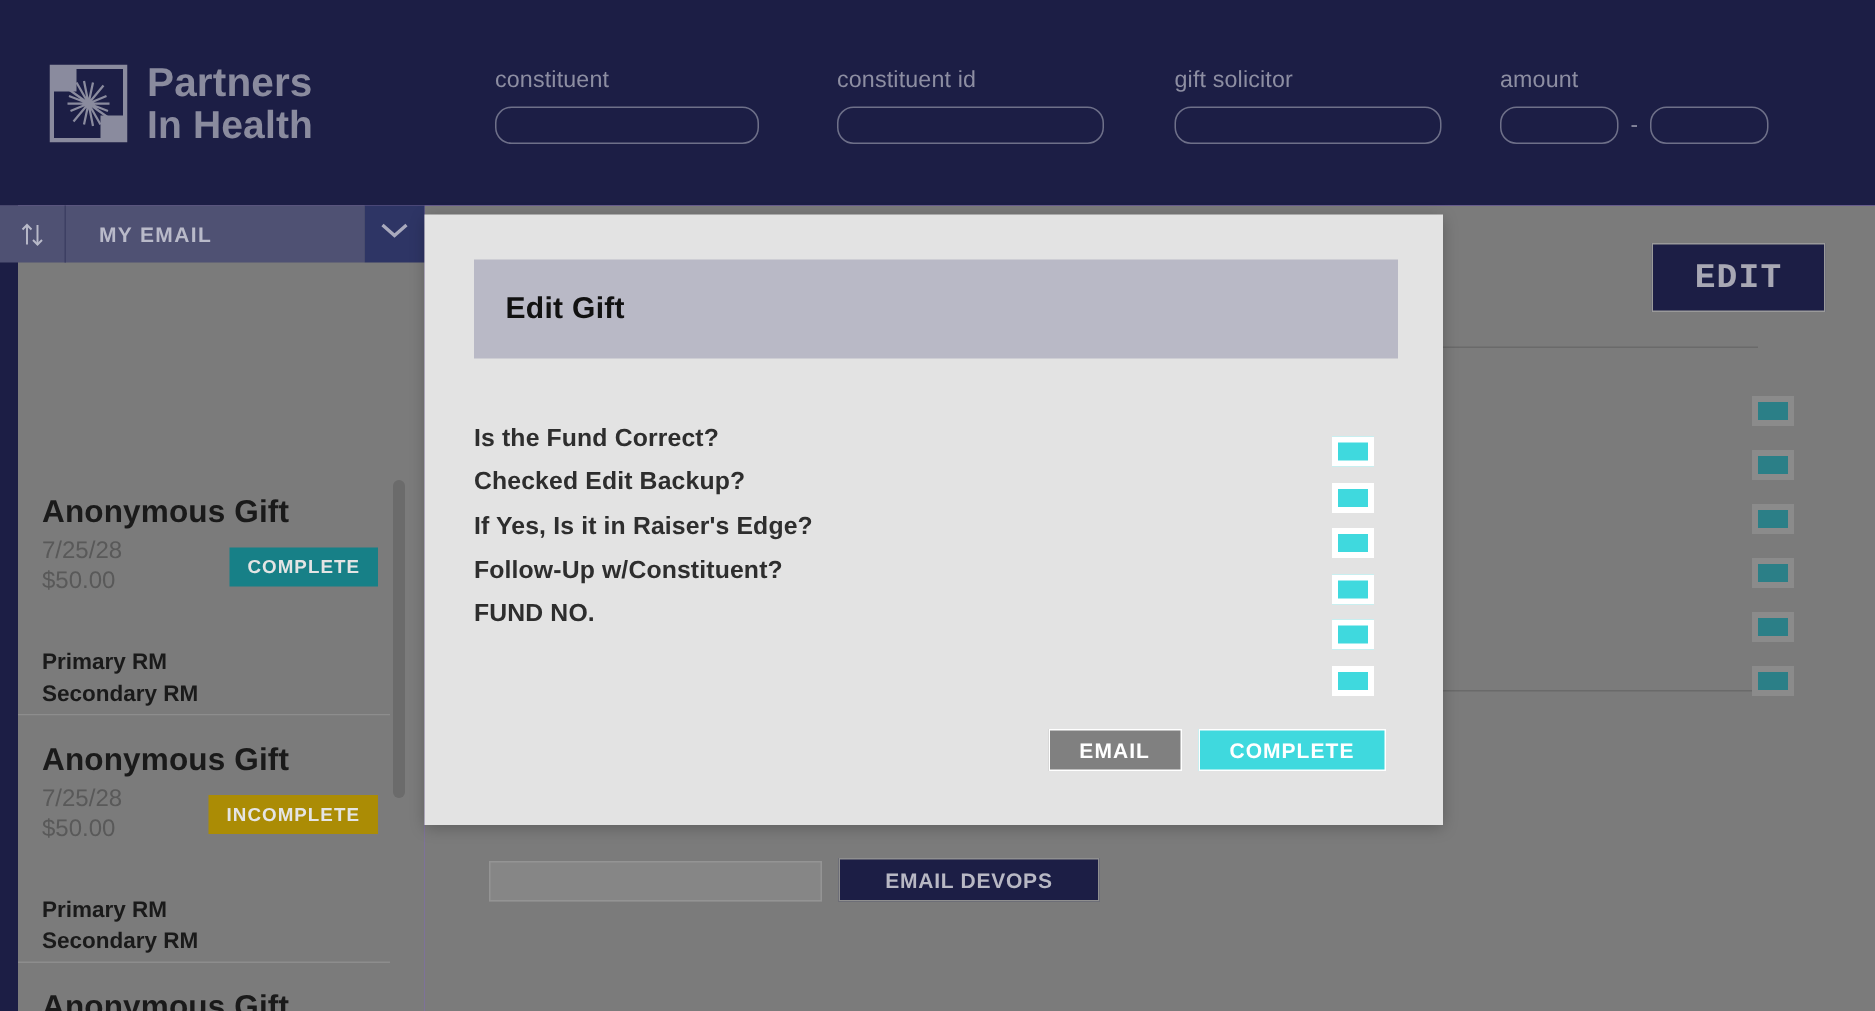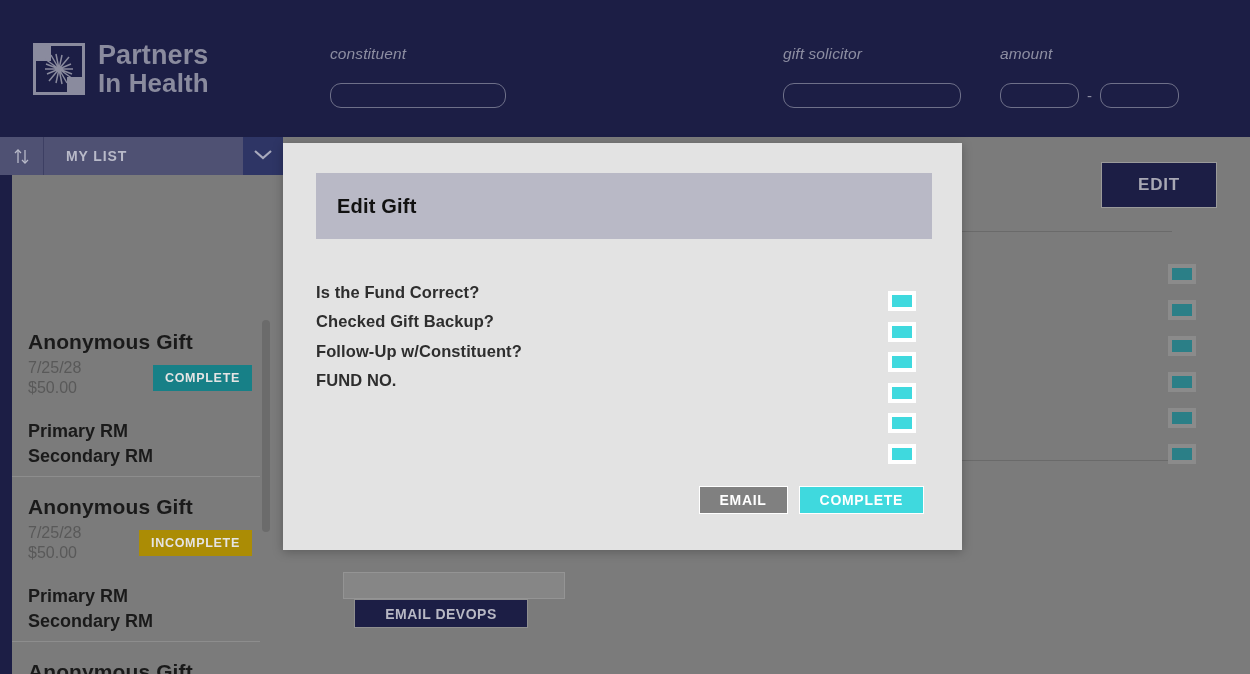--- a/index.html
+++ b/index.html
@@ -45,23 +45,22 @@
 
   
   .filter {
     position: absolute;
     top: 45px;
   }
   .filter-label {
     color: #8d8ea2;
     font-size: 15.5px;
     display: block;
-    margin-bottom: 20px;
+    margin-bottom: 8px;
     letter-spacing: .1px;
-    font-style: italic;
   }
   .filter-input {
     display: block;
     height: 25px;
     border: 1px solid #6e7089;
     border-radius: 11px;
     background: #1c1e45;
     color: #d8d9e4;
     font-family: "Liberation Sans", sans-serif;
     font-size: 13px;
@@ -142,22 +141,22 @@
     right: 8px; top: 53px;
     padding: 6px 12px;
     font-size: 12.5px; font-weight: bold;
     letter-spacing: .7px;
     color: #e4e4e4;
     cursor: pointer;
   }
   .badge-complete { background: #178087; }
   .badge-incomplete { background: #ab8c05; }
   .card-rm {
-    margin-top: 20px;
-    font-size: 18px; font-weight: bold; color: #1a1a1a;
+    margin-top: 33px;
+    font-size: 15px; font-weight: bold; color: #1a1a1a;
     line-height: 1.38;
   }
 
   .sb-track {
     position: absolute; right: 13px; top: 0;
     width: 8px; height: 499px;
     background: transparent;
     z-index: 6;
   }
   .sb-thumb {
@@ -174,43 +173,44 @@
     position: absolute; left: 283px; top: 137px;
     width: 967px; height: 537px;
     background: #7b7b7b;
   }
   .edit-btn {
     position: absolute; right: 33px; top: 25px;
     width: 116px; height: 46px;
     background: #1c1e45;
     border: 1px solid #9a9a9a;
     color: #a8a8b4;
-    font-size: 17px; font-weight: bold;
+    font-size: 23px; font-weight: bold;
     letter-spacing: .8px;
     display: flex; align-items: center; justify-content: center;
     cursor: pointer;
+    font-family: Liberation Mono, monospace;
   }
   .divider {
     position: absolute; left: 12px;
     width: 877px; height: 1px;
     background: #6a6a6a;
   }
   .bg-checks {
     position: absolute; right: 54px; top: 127px;
     display: flex; flex-direction: column; gap: 16px;
   }
   .bg-check {
     width: 28px; height: 20px;
     background: #2b7f87;
     border: 4px solid #8b8b8b;
     cursor: pointer;
   }
   .email-row {
-    position: absolute; left: 60px; top: 435px;
-    display: flex; align-items: flex-start; flex-direction: column;
+    position: absolute; left: 43px; top: 435px;
+    display: flex; align-items: flex-end;
   }
   .email-input {
     width: 222px; height: 27px;
     background: #868686;
     border: 1px solid #949494;
     font-family: "Liberation Sans", sans-serif;
     font-size: 13px;
     color: #e0e0e0;
     padding: 0 8px;
     outline: none;
@@ -323,20 +323,24 @@
           <span class="l1">Partners</span>
           <span class="l2">In Health</span>
         </div>
       </div>
 
       <div class="filter" style="left:330px;">
         <span class="filter-label">constituent</span>
         <input class="filter-input" style="width: 176px;" type="text" value="" placeholder="">
       </div>
 
+      <div class="filter" style="left:558px;">
+        <span class="filter-label">constituent id</span>
+        <input class="filter-input" style="width: 178px;" type="text" value="" placeholder="">
+      </div>
 
       <div class="filter" style="left:783px;">
         <span class="filter-label">gift solicitor</span>
         <input class="filter-input" style="width: 178px;" type="text" value="" placeholder="">
       </div>
 
       <div class="filter" style="left:1000px;">
         <span class="filter-label">amount</span>
         <div class="filter-amount-row">
           <input class="filter-input" style="width: 79px;" type="text" value="">
@@ -410,42 +414,45 @@
         <svg width="19" height="19" viewBox="0 0 19 19">
           <g stroke="#b9bac9" stroke-width="1.3" fill="none">
             <path d="M6 16 L6 3"></path>
               <path d="M3 6 L6 3 L9 6"></path>
             <path d="M13 3 L13 16"></path>
               <path d="M10 13 L13 16 L16 13"></path>
           </g>
         </svg>
       </span>
     </div>
-    <div class="listbar-title">MY LIST</div>
+    <div class="listbar-title">MY EMAIL</div>
     <div class="listbar-caret">
       <span>
         <svg width="20" height="13" viewBox="0 0 20 13">
           <path d="M2 3 L10 10 L18 3" stroke="#a9aabd" stroke-width="2.2" fill="none"></path>
         </svg>
       </span>
     </div>
   </div>
 
   <div class="modal">
     <div class="modal-header">
       <span class="modal-title">Edit Gift</span>
     </div>
 
     <div class="modal-body">
       <div class="q-list">
         <div class="q-row">
           <span class="q-label">Is the Fund Correct?</span>
         </div>
         <div class="q-row">
-          <span class="q-label">Checked Gift Backup?</span>
+          <span class="q-label">Checked Edit Backup?</span>
+        </div>
+        <div class="q-row">
+          <span class="q-label">If Yes, Is it in Raiser's Edge?</span>
         </div>
         <div class="q-row">
           <span class="q-label">Follow-Up w/Constituent?</span>
         </div>
         <div class="q-row">
           <span class="q-label">FUND NO.</span>
         </div>
 
         <div class="q-checks">
           <div class="q-check"></div>

